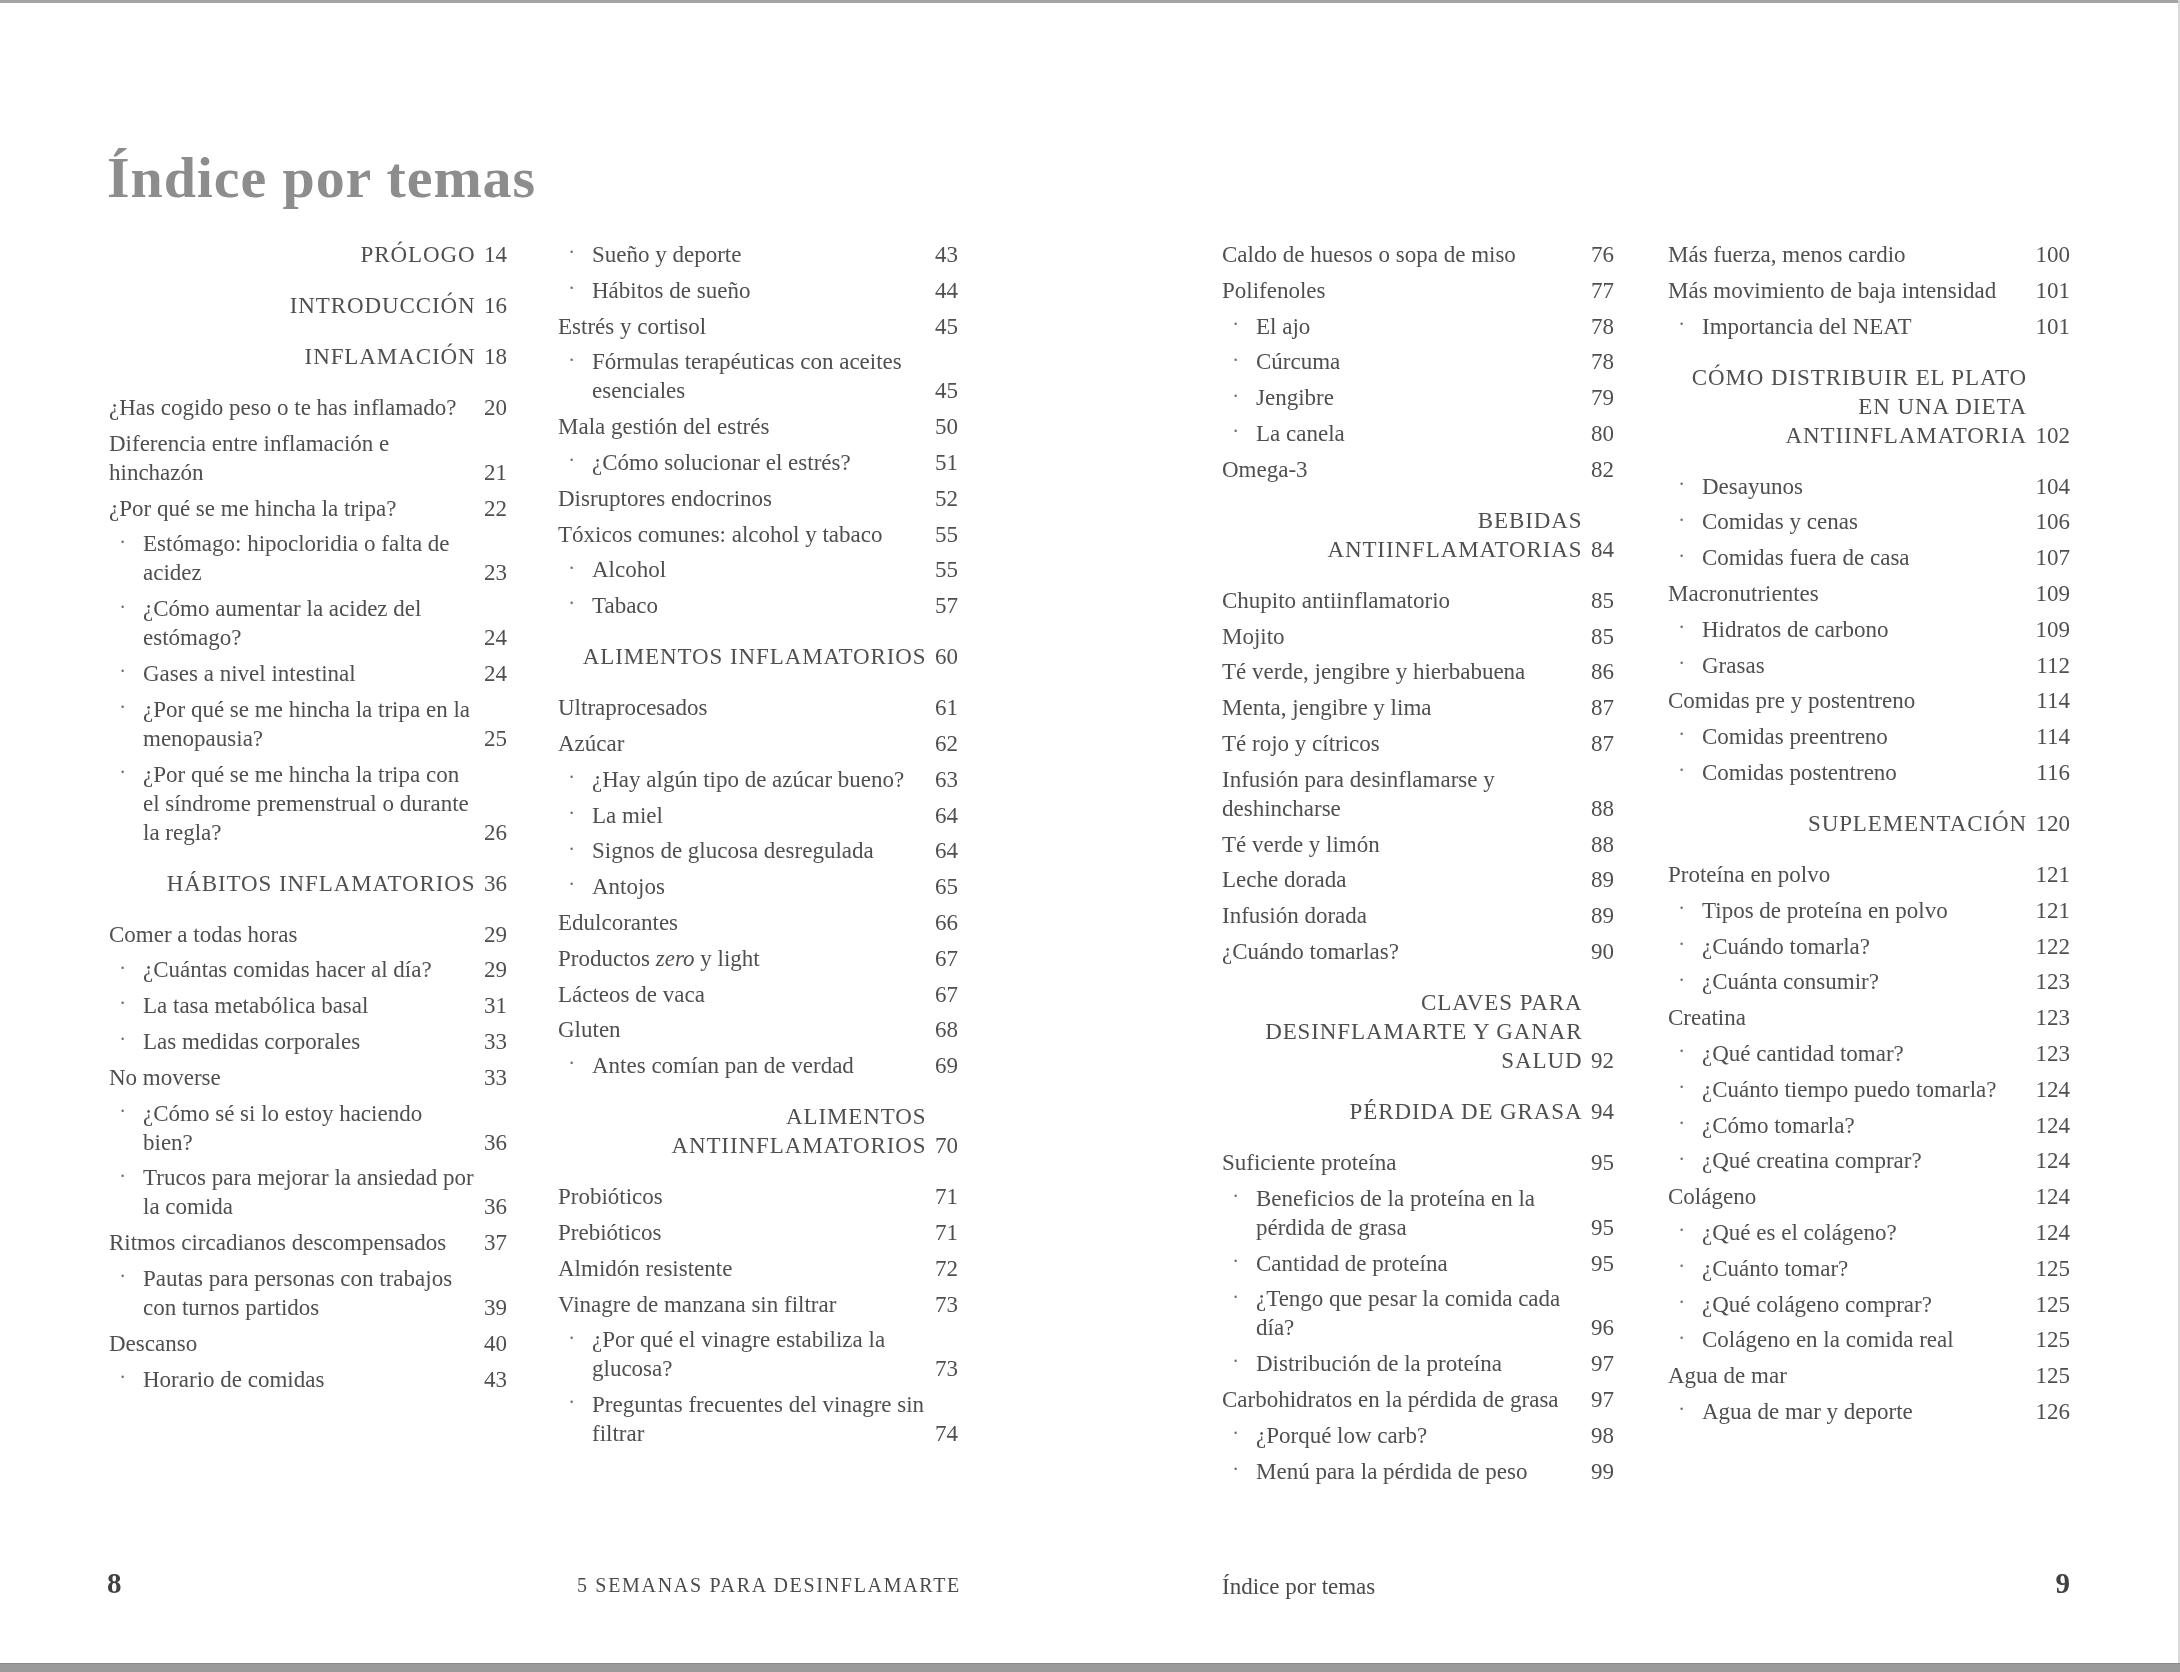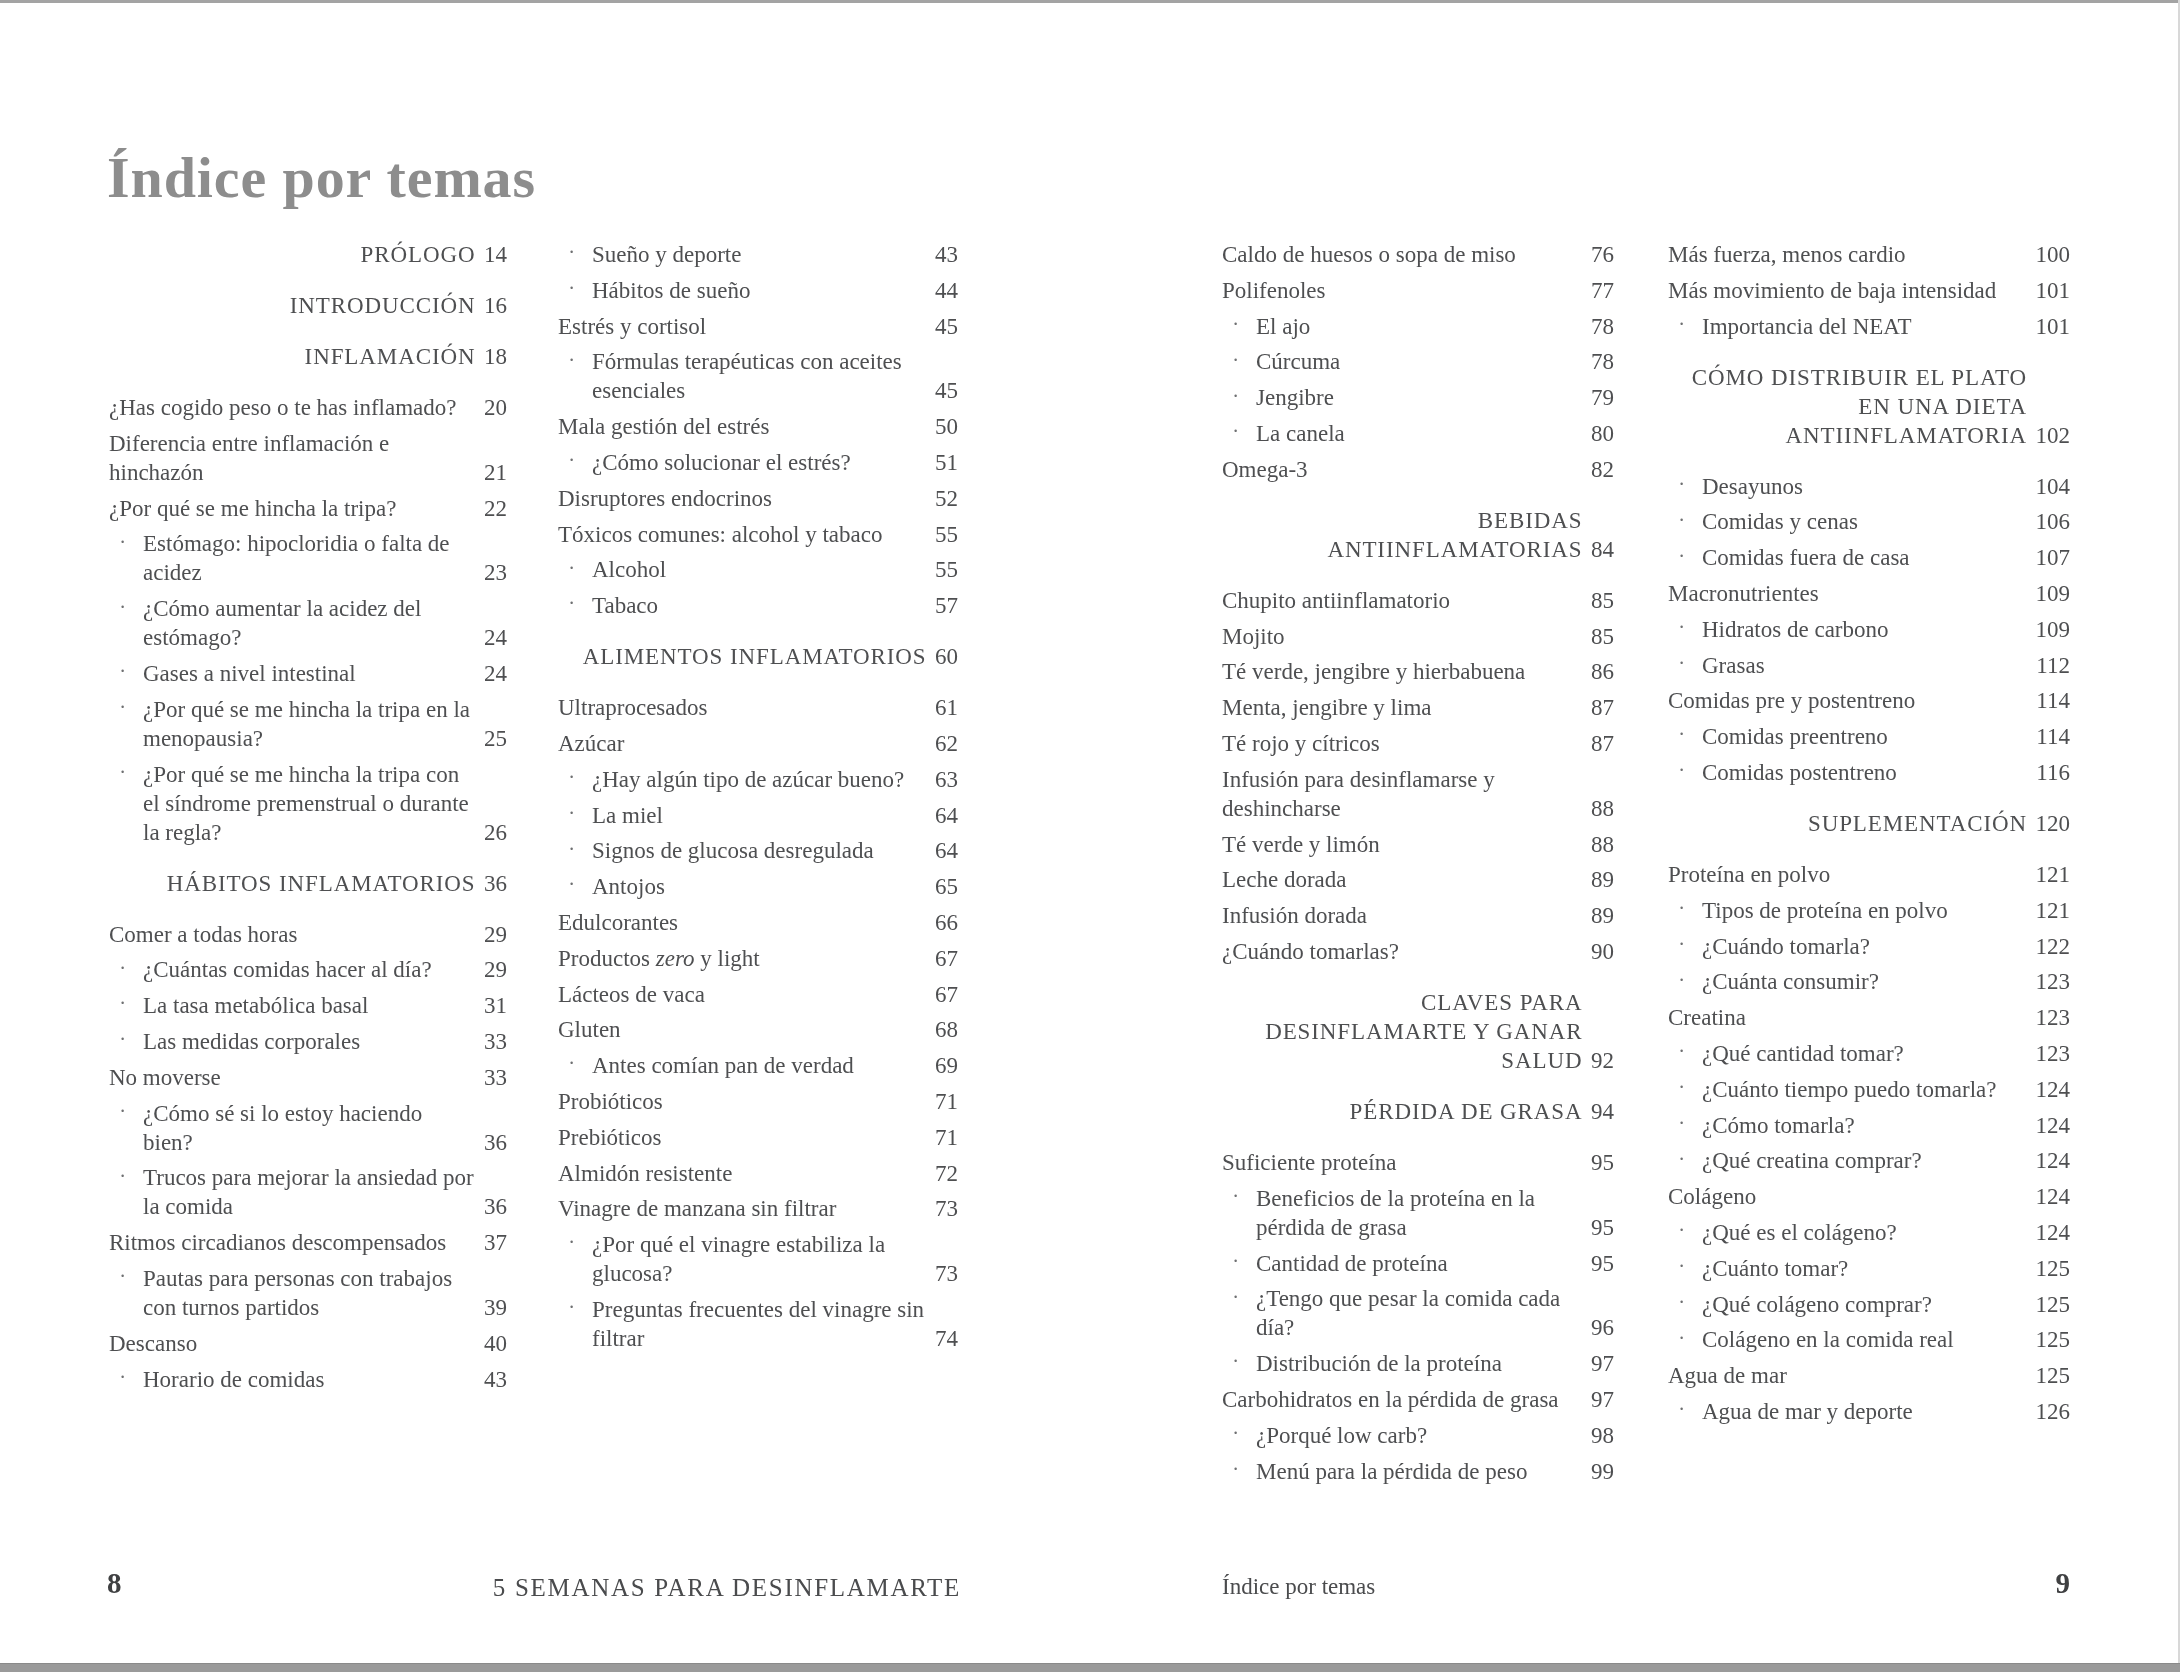--- a/index.html
+++ b/index.html
@@ -91,21 +91,21 @@
     font-size: 29px;
     font-weight: bold;
     color: #3f4042;
   }
   .footer-pagenum-left  { left: 107px; top: 1567px; }
   .footer-pagenum-right { left: 1988px; top: 1567px; width: 82px; text-align: right; }
   .footer-book-title {
     position: absolute;
     left: 450px; top: 1574px; width: 511px;
     text-align: right;
-    font-size: 25px;
+    font-size: 20px;
     letter-spacing: 1.7px;
     color: #4a4b4d;
   }
   .footer-section-title {
     position: absolute;
     left: 1222px; top: 1574px;
     font-size: 23px;
     color: #4a4b4d;
   }
 </style>
@@ -294,20 +294,24 @@
       <span class="num">67</span>
     </div>
     <div class="entry section">
       <span class="label">Gluten</span>
       <span class="num">68</span>
     </div>
     <div class="entry sub">
       <span class="label"><span class="bullet">·</span>Antes comían pan de verdad</span>
       <span class="num">69</span>
     </div>
+    <div class="entry chapter">
+      <span class="label">ALIMENTOS ANTIINFLAMATORIOS</span>
+      <span class="num">70</span>
+    </div>
     <div class="entry section">
       <span class="label">Probióticos</span>
       <span class="num">71</span>
     </div>
     <div class="entry section">
       <span class="label">Prebióticos</span>
       <span class="num">71</span>
     </div>
     <div class="entry section">
       <span class="label">Almidón resistente</span>

